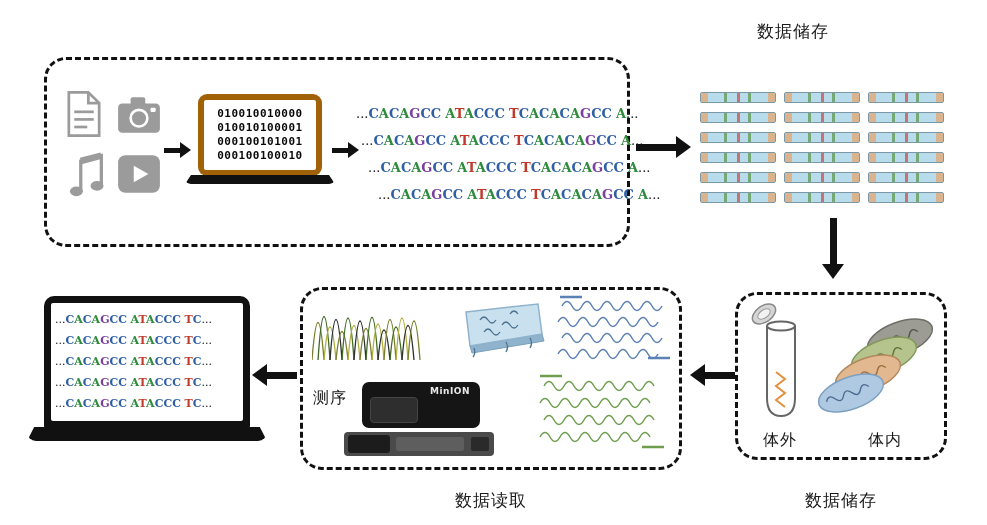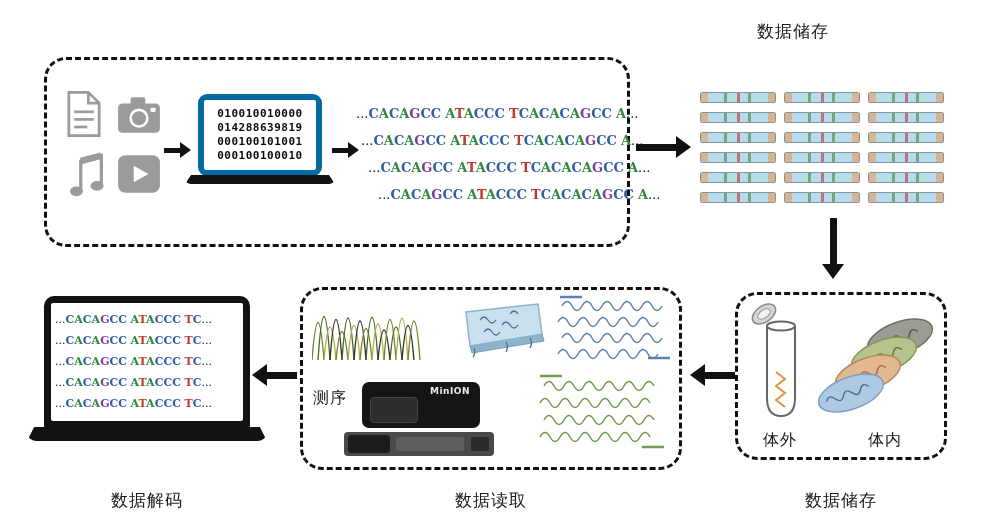--- a/index.html
+++ b/index.html
@@ -21,21 +21,21 @@
   .arr.d{flex-direction:column;}
   .arr.d .sh{width:7px;height:46px;}
   .arr.d .hd{width:0;height:0;border-left:11px solid transparent;border-right:11px solid transparent;border-top:15px solid #111;}
 
   
   .file-icons{position:absolute;left:62px;top:88px;display:grid;grid-template-columns:48px 48px;gap:8px 6px;}
   .file-icons svg{display:block;}
 
   
   .laptop1{position:absolute;left:198px;top:94px;width:124px;}
-  .l1-screen{width:124px;height:82px;background:#0369a1;border-radius:9px;padding:6px;box-sizing:border-box;}
+  .l1-screen{width:124px;height:82px;background:#a16207;border-radius:9px;padding:6px;box-sizing:border-box;}
   .l1-inner{background:#fff;width:100%;height:100%;border-radius:2px;display:flex;flex-direction:column;
             justify-content:center;align-items:center;}
   .binary div{font-family:"DejaVu Sans Mono",monospace;font-size:11px;line-height:14px;font-weight:800;
               letter-spacing:.5px;color:#0a0a0a;white-space:pre;}
   .l1-base{width:150px;height:9px;background:#111;margin:-1px 0 0 -13px;border-radius:0 0 6px 6px;
            clip-path:polygon(4% 0,96% 0,100% 100%,0 100%);}
 
   .laptop2{position:absolute;left:40px;top:296px;width:214px;}
   .l2-screen{width:206px;height:132px;margin:0 auto;background:#111;border-radius:10px 10px 2px 2px;
              padding:7px;box-sizing:border-box;}
@@ -67,21 +67,20 @@
   .d2-c{position:absolute;right:5px;top:5px;width:18px;height:14px;background:#2a2a2a;border-radius:2px;}
 
   .abs{position:absolute;}
 </style>
 </head>
 <body>
 
 <div class="canvas">
 
   <div class="lbl" style="left:728px;top:20px;width:130px">数据储存</div>
-  <div class="lbl" style="left:82px;top:489px;width:130px">数据解码</div>
   <div class="lbl" style="left:426px;top:489px;width:130px">数据读取</div>
   <div class="lbl" style="left:776px;top:489px;width:130px">数据储存</div>
 
   <div class="dashed-box" style="left:44px;top:57px;width:586px;height:190px"></div>
 
   <div class="file-icons">
     <svg width="44" height="52" viewBox="0 0 40 48">
       <path d="M6,4 h18 l10,10 v30 h-28 z" fill="#fff" stroke="#9b9b9b" stroke-width="2.5"></path>
       <path d="M24,4 v10 h10" fill="none" stroke="#9b9b9b" stroke-width="2.5"></path>
       <line x1="11" y1="22" x2="29" y2="22" stroke="#9b9b9b" stroke-width="2.5"></line>
@@ -109,21 +108,21 @@
   <div class="arr r" style="left:164px;top:142px">
       <div class="sh"></div>
       <div class="hd"></div>
     </div>
 
   <div class="laptop1">
     <div class="l1-screen">
       <div class="l1-inner">
         <div class="binary">
             <div>010010010000</div>
-            <div>014288639819</div>
+            <div>010010100001</div>
             <div>000100101001</div>
             <div>000100100010</div>
           </div>
       </div>
     </div>
     <div class="l1-base"></div>
   </div>
 
   <div class="arr r" style="left:332px;top:142px">
       <div class="sh"></div>

